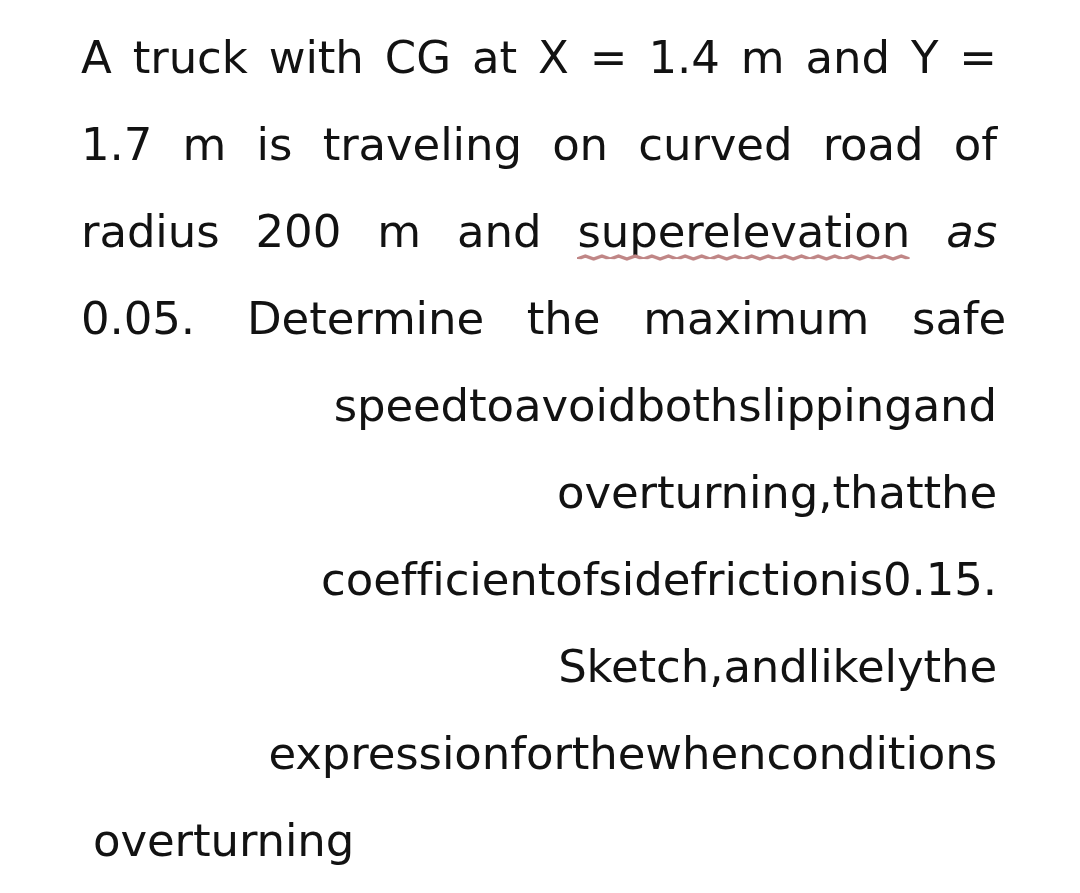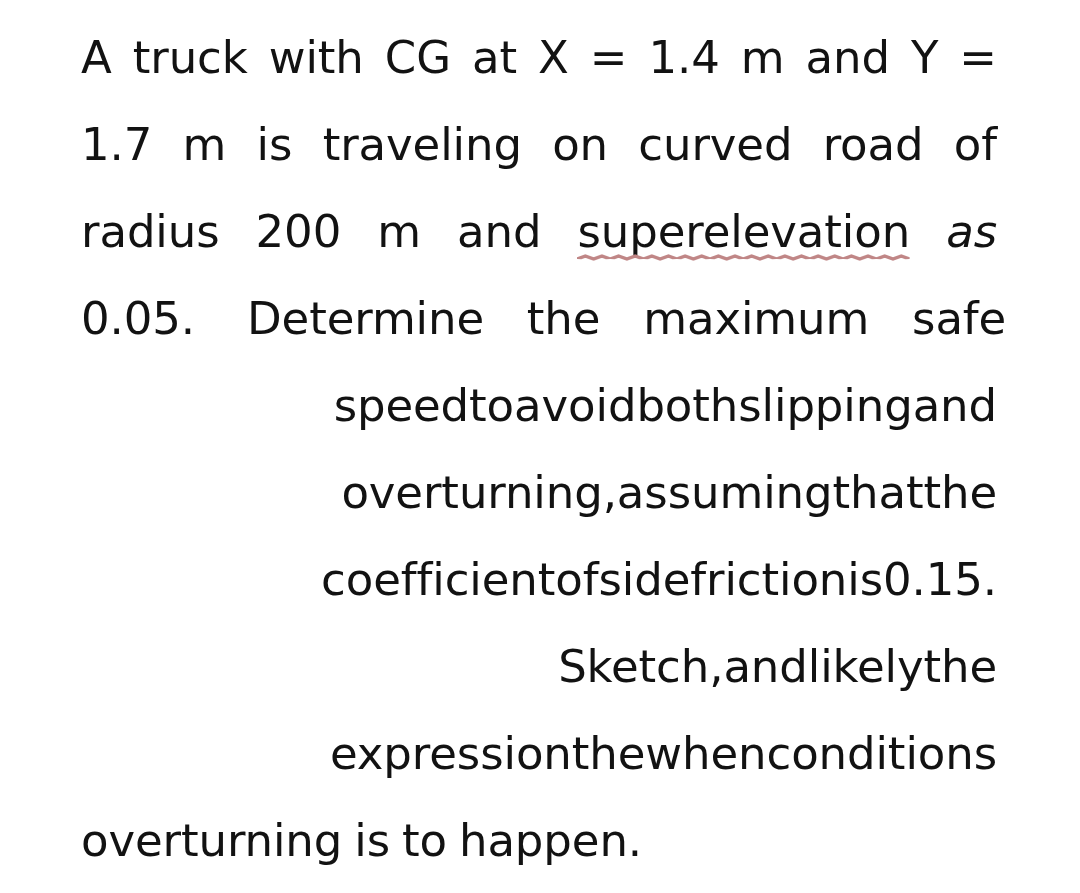--- a/index.html
+++ b/index.html
@@ -41,20 +41,21 @@
     font-family: "DejaVu Sans", sans-serif;
   }
 
   
   .q-line.justify {
     justify-content: flex-end;
   }
   
   .q-line.flush-left {
     justify-content: flex-start;
+    flex-direction: column;
   }
 
   .word {
     white-space: pre;
     position: relative;
     display: inline-block;
   }
 
   
   .q-line.flush-left .word + .word {
@@ -95,19 +96,19 @@
       <div class="q-line natural"><span class="word">radius</span><span class="word" style="margin-left: 36.0656px;">200</span><span class="word" style="margin-left: 36.0656px;">m</span><span class="word" style="margin-left: 36.0656px;">and</span><span class="word misspelled" style="margin-left: 36.0656px;"><span>superelevation</span><span class="squiggle"><svg viewBox="0 0 40 7" preserveAspectRatio="none" xmlns="http://www.w3.org/2000/svg">
               <defs>
                 <pattern id="wv2_4" x="0" y="0" width="4" height="7" patternUnits="userSpaceOnUse">
                   <path d="M0 5 L1 2 L2 5 L3 2 L4 5" fill="none" stroke="#c08686" stroke-width="1.1"></path>
                 </pattern>
               </defs>
               <rect x="0" y="0" width="40" height="7" fill="url(#wv2_4)"></rect>
             </svg></span></span><span class="word" style="margin-left: 36.0656px; font-style: italic;">as</span></div>
       <div class="q-line natural"><span class="word">0.05.</span><span class="word" style="margin-left: 52px;">Determine</span><span class="word" style="margin-left: 42.8008px;">the</span><span class="word" style="margin-left: 42.8008px;">maximum</span><span class="word" style="margin-left: 42.8008px;">safe</span></div>
       <div class="q-line justify" style="width: 916px;"><span class="word">speed</span><span class="word">to</span><span class="word">avoid</span><span class="word">both</span><span class="word">slipping</span><span class="word">and</span></div>
-      <div class="q-line justify" style="width: 916px;"><span class="word">overturning,</span><span class="word">assuming</span><span class="word">that</span><span class="word">the</span></div>
+      <div class="q-line justify" style="width: 916px;"><span class="word">overturning,</span><span class="word">that</span><span class="word">the</span></div>
       <div class="q-line justify" style="width: 916px;"><span class="word">coefficient</span><span class="word">of</span><span class="word">side</span><span class="word">friction</span><span class="word">is</span><span class="word">0.15.</span></div>
       <div class="q-line justify" style="width: 916px;"><span class="word">Sketch,</span><span class="word">and</span><span class="word">likely</span><span class="word">the</span></div>
-      <div class="q-line justify" style="width: 916px;"><span class="word">expression</span><span class="word">the</span><span class="word">when</span><span class="word">conditions</span></div>
+      <div class="q-line justify" style="width: 916px;"><span class="word">expression</span><span class="word">for</span><span class="word">the</span><span class="word">when</span><span class="word">conditions</span></div>
       <div class="q-line flush-left"><span class="word">overturning</span><span class="word">is</span><span class="word">to</span><span class="word">happen.</span></div>
     </div>
 </div>
 
 </body></html>

